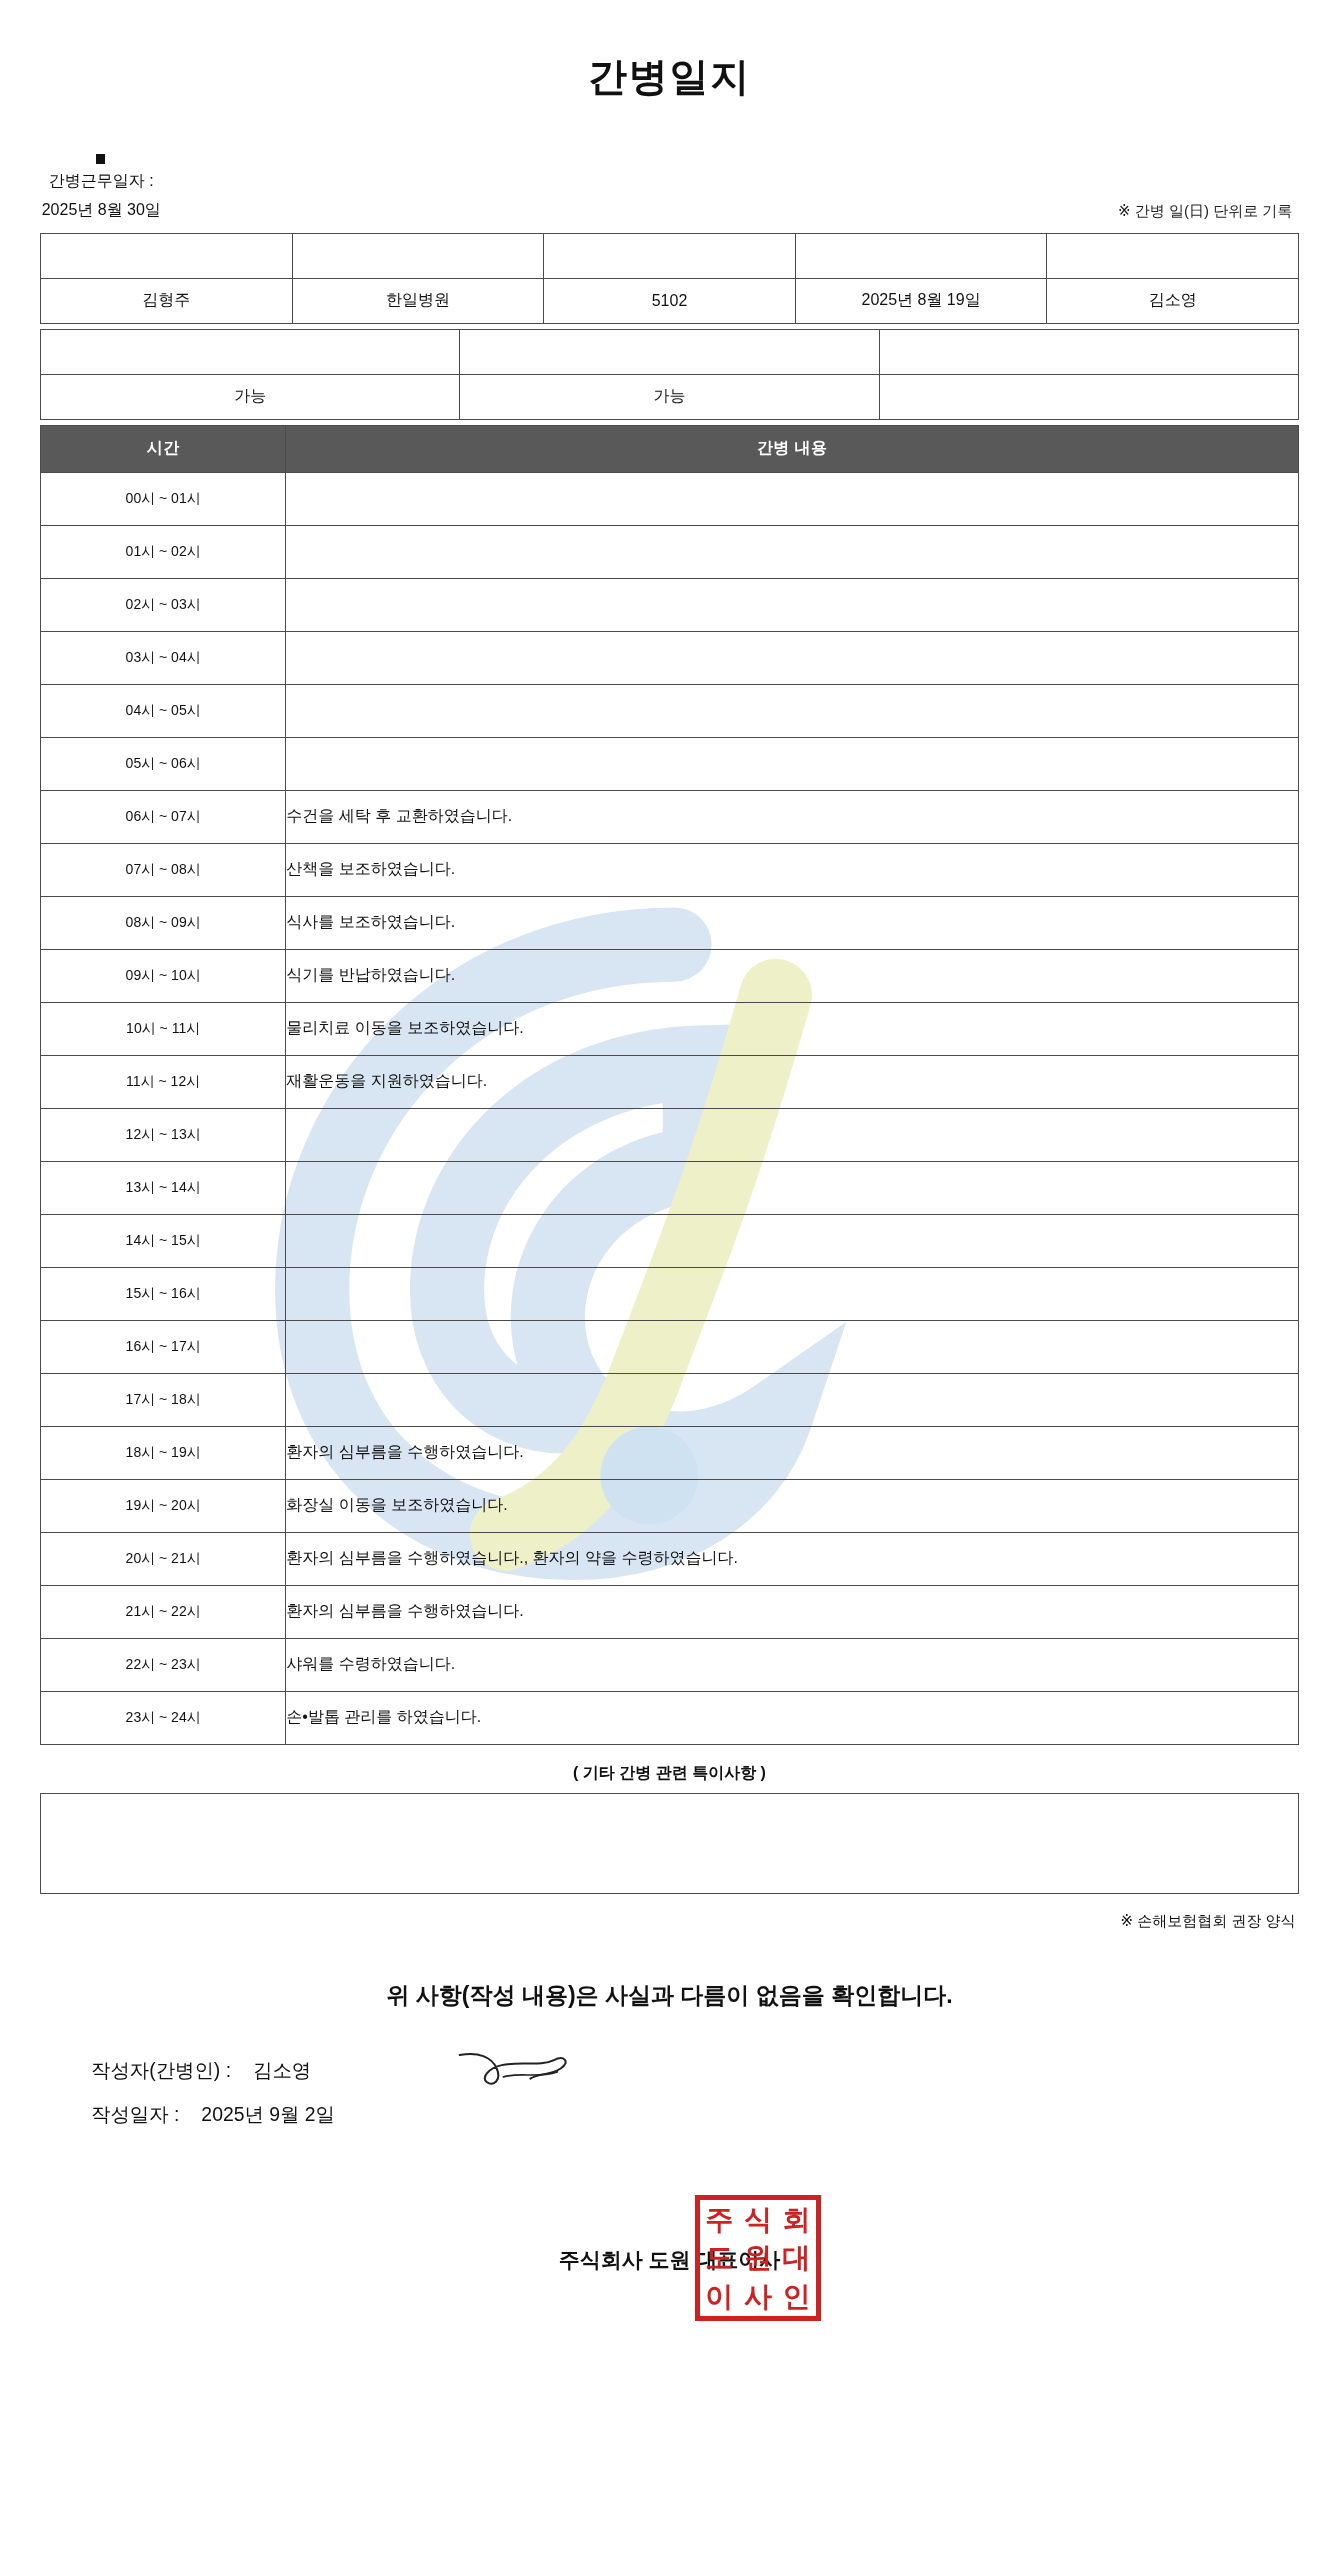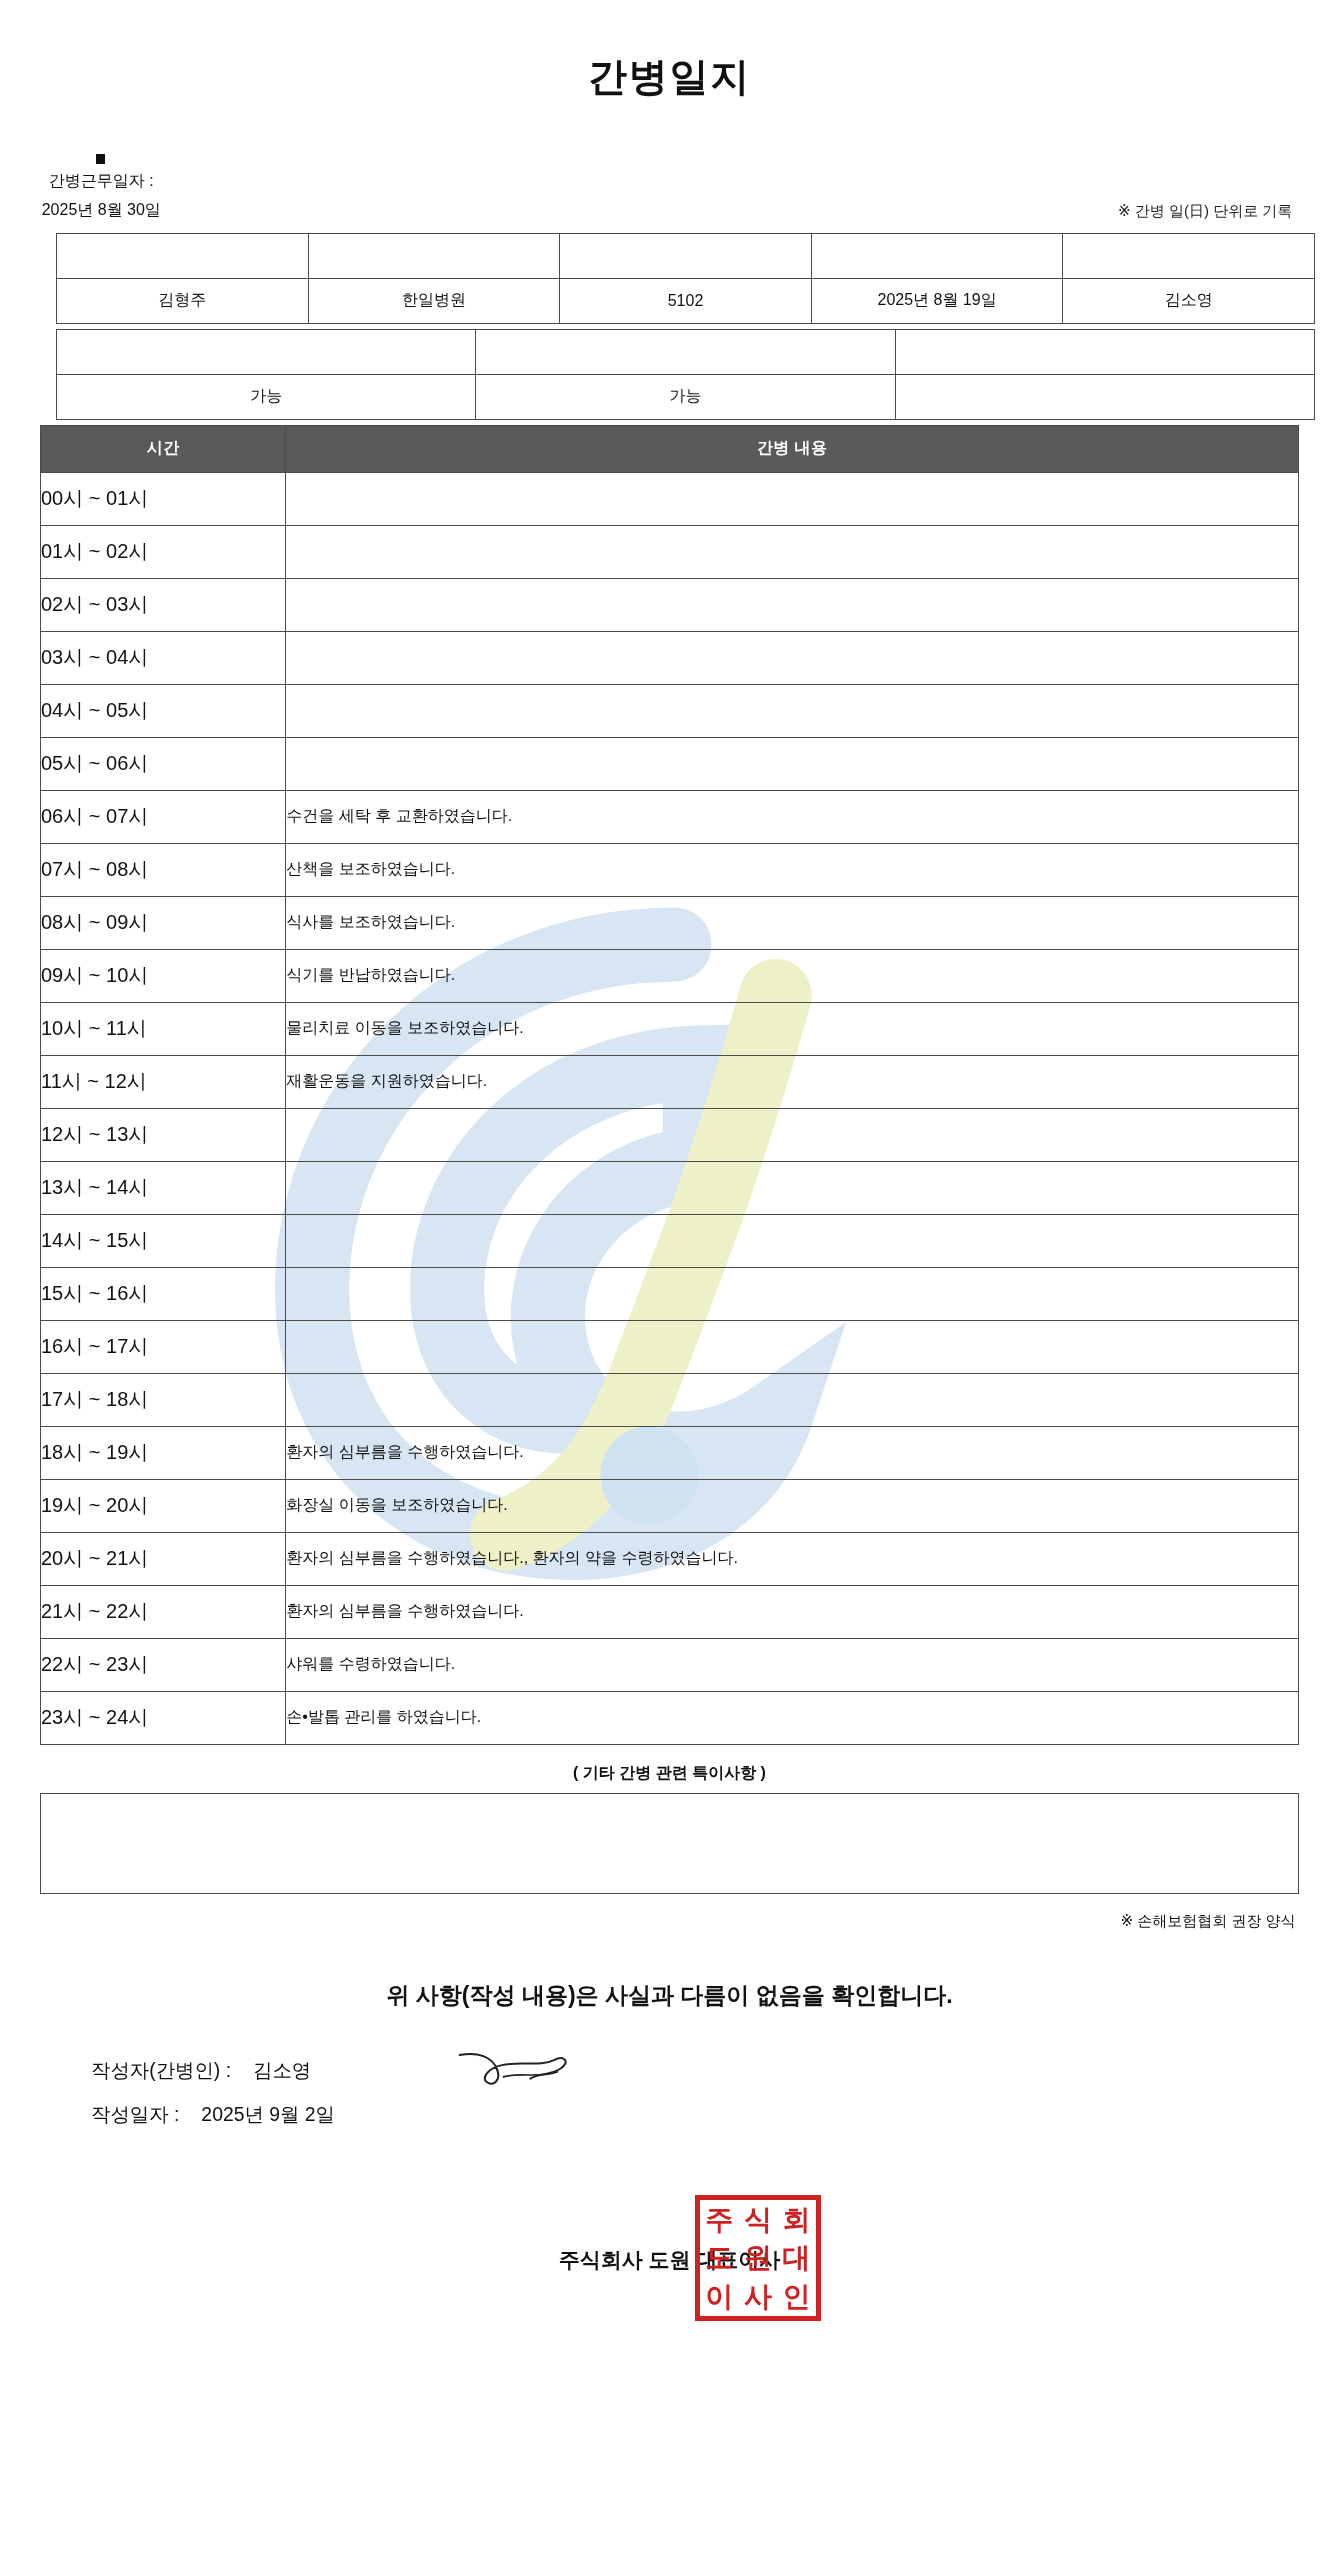--- a/index.html
+++ b/index.html
@@ -69,21 +69,20 @@
   }
   .meta-right {
     font-size: 15px;
     color: #222;
   }
 
   table.grid {
     border-collapse: collapse;
     width: 100%;
     table-layout: fixed;
-    margin-left: 16px;
   }
   table.grid td, table.grid th {
     border: 0.8px solid #4b4b4b;
     text-align: center;
     font-size: 16px;
     font-weight: normal;
     padding: 0;
     height: 44px;
     vertical-align: middle;
     background: transparent;
@@ -119,21 +118,22 @@
   table.timetable th.hdr {
     background: #595959;
     color: #fff;
     font-weight: bold;
     font-size: 16px;
     text-align: center;
     height: 46px;
     margin-top: 14px;
   }
   td.time-cell {
-    font-size: 20px;
+    text-align: center;
+    font-size: 14px;
     width: 253px;
     margin-left: 11px;
   }
   td.note-cell {
     text-align: left;
     font-size: 16px;
     padding-left: 15px;
   }
 
   .etc-title {

